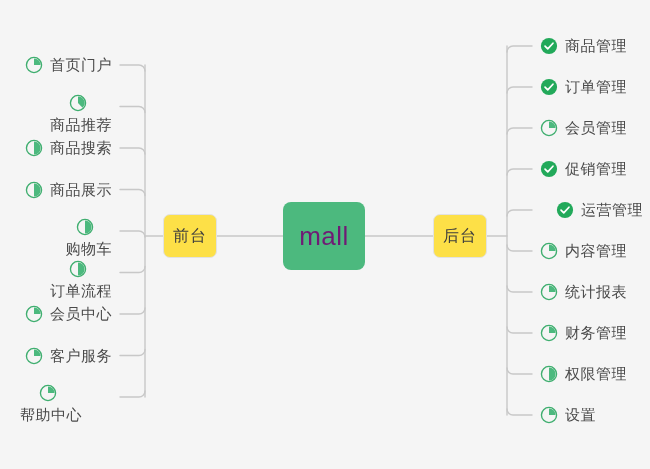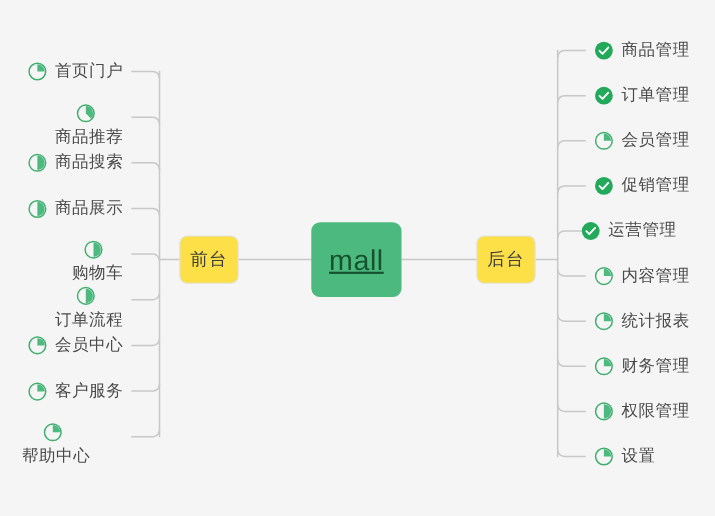--- a/index.html
+++ b/index.html
@@ -84,23 +84,22 @@
     height: 68px;
     background: #4cb97e;
     border-radius: 8px;
     display: flex;
     align-items: center;
     justify-content: center;
     box-sizing: border-box;
   }
   .root-node span {
     font-size: 26px;
-    color: #14532d;
+    color: #701a75;
     letter-spacing: 0.5px;
-    text-decoration: underline;
   }
 </style>
 </head>
 <body>
 
 <div id="mindmap">
 
   <svg id="connectors" viewBox="0 0 650 469" xmlns="http://www.w3.org/2000/svg">
       <path d="M 283 236 L 217 236" fill="none" stroke="#c8c8c8" stroke-width="1.4" stroke-linecap="round"></path>
       <path d="M 163 236 L 145 236" fill="none" stroke="#c8c8c8" stroke-width="1.4" stroke-linecap="round"></path>
@@ -224,21 +223,21 @@
         </svg>
         <span class="leaf-label">会员管理</span>
       </div>
       <div class="leaf right" style="top: 156px; left: 540px;">
         <svg class="ico" viewBox="0 0 20 20">
           <circle cx="10" cy="10" r="9" fill="#22a95a"></circle>
           <path d="M5.6 10.2 L8.6 13.2 L14.4 6.9" fill="none" stroke="#ffffff" stroke-width="1.9" stroke-linecap="round" stroke-linejoin="round"></path>
         </svg>
         <span class="leaf-label">促销管理</span>
       </div>
-      <div class="leaf right" style="top: 197px; left: 528px;">
+      <div class="leaf right" style="top: 197px; left: 556px;">
         <svg class="ico" viewBox="0 0 20 20">
           <circle cx="10" cy="10" r="9" fill="#22a95a"></circle>
           <path d="M5.6 10.2 L8.6 13.2 L14.4 6.9" fill="none" stroke="#ffffff" stroke-width="1.9" stroke-linecap="round" stroke-linejoin="round"></path>
         </svg>
         <span class="leaf-label">运营管理</span>
       </div>
       <div class="leaf right" style="top: 238px; left: 540px;">
         <svg class="ico" viewBox="0 0 20 20">
           <circle cx="10" cy="10" r="8.4" fill="none" stroke="#3fae6f" stroke-width="1.5"></circle>
           <path d="M 10 10 L 10 2.7 A 7.3 7.3 0 0 1 17.30 10.00 Z" fill="#4cb97e"></path>

